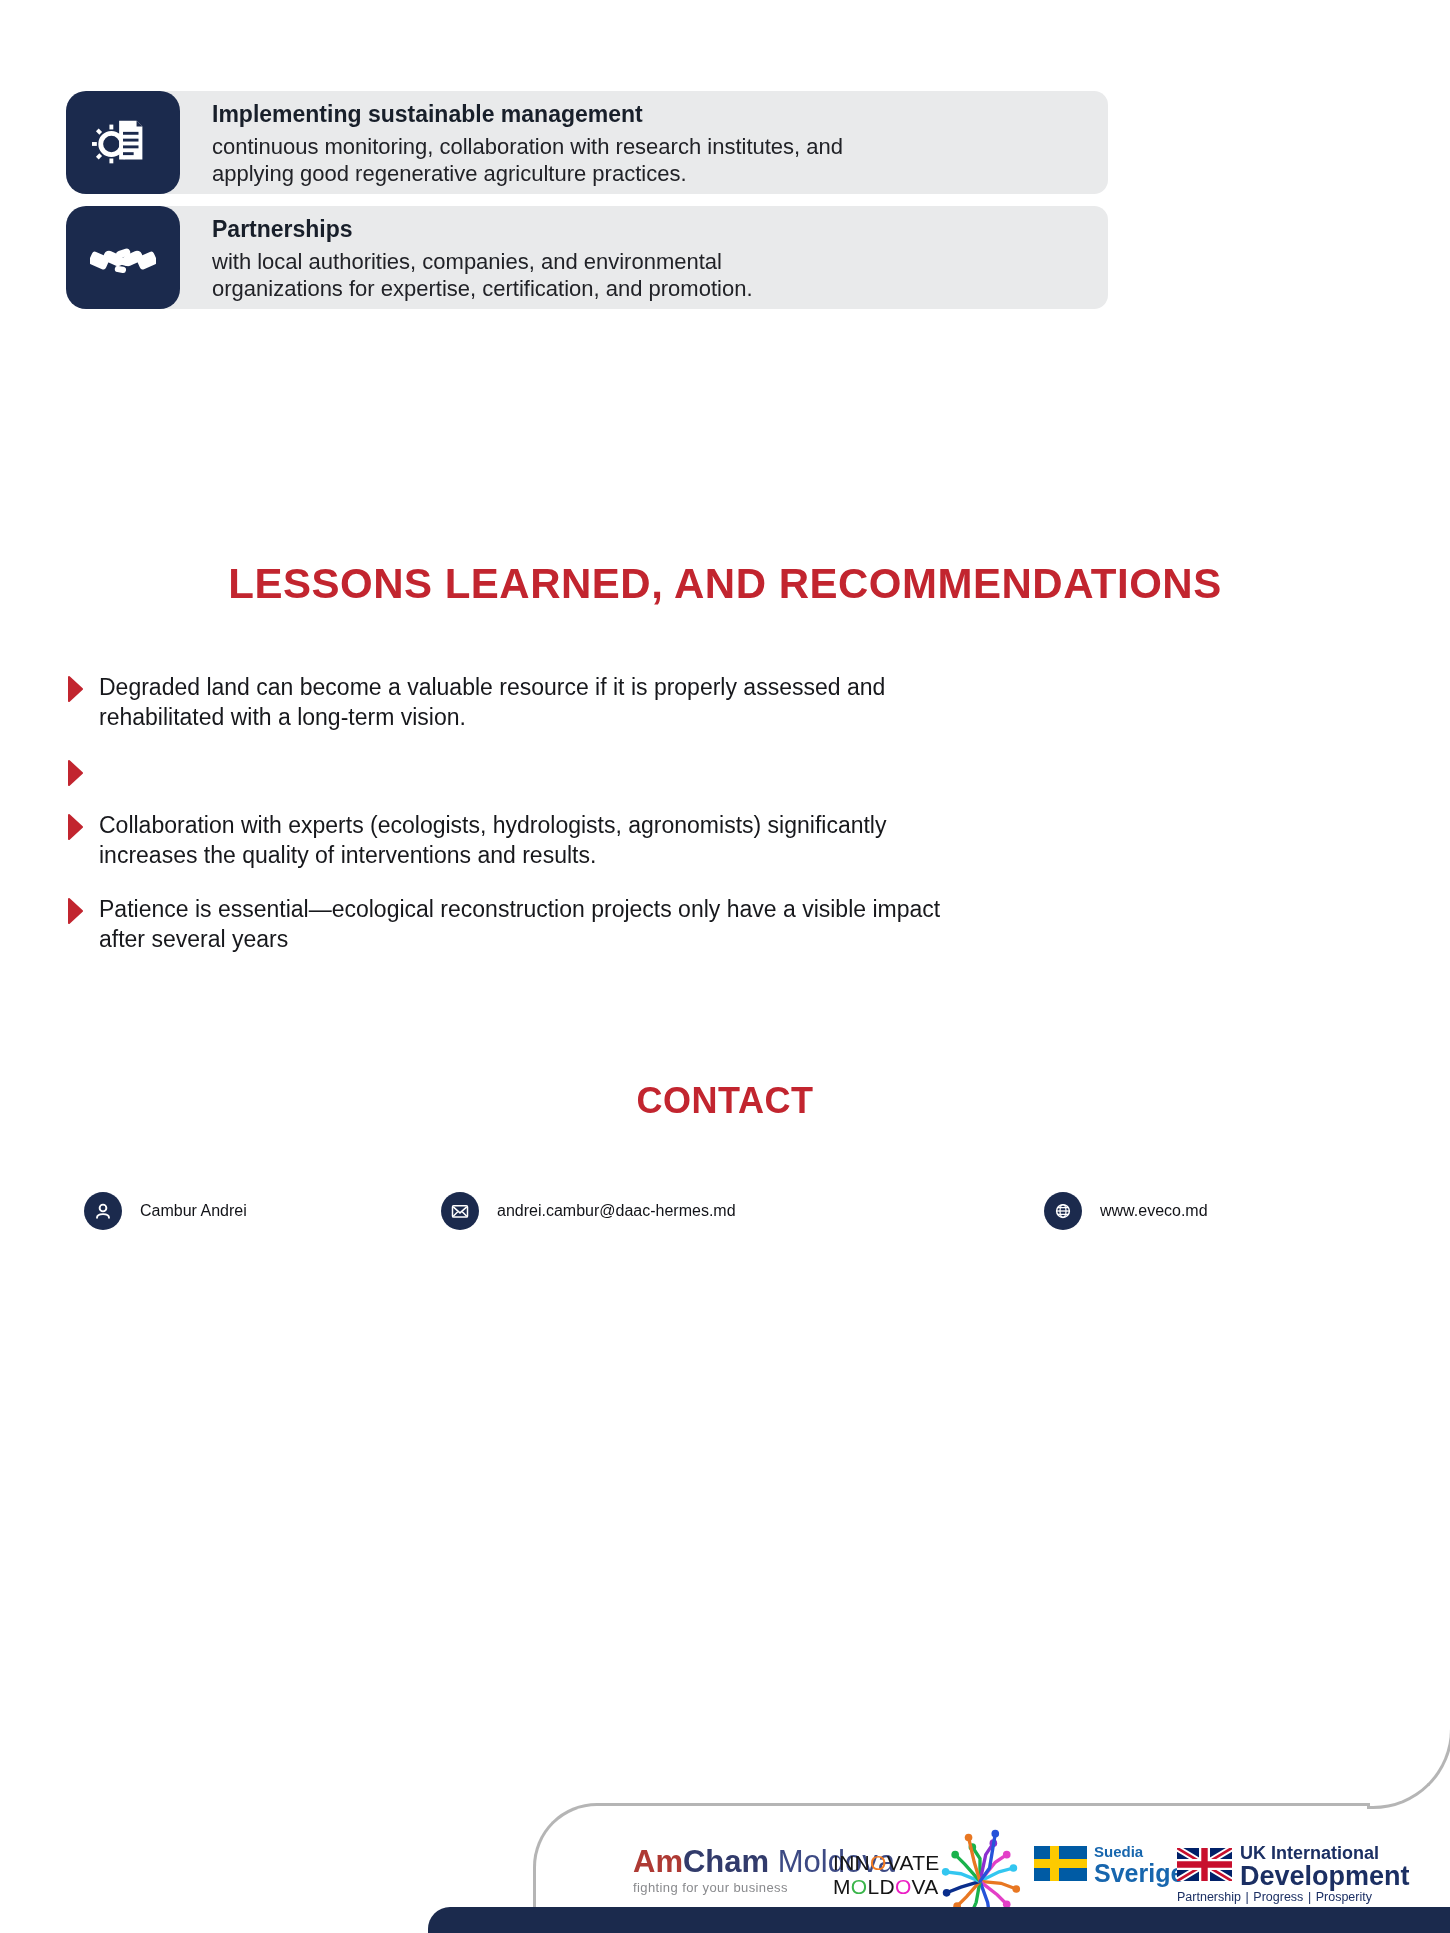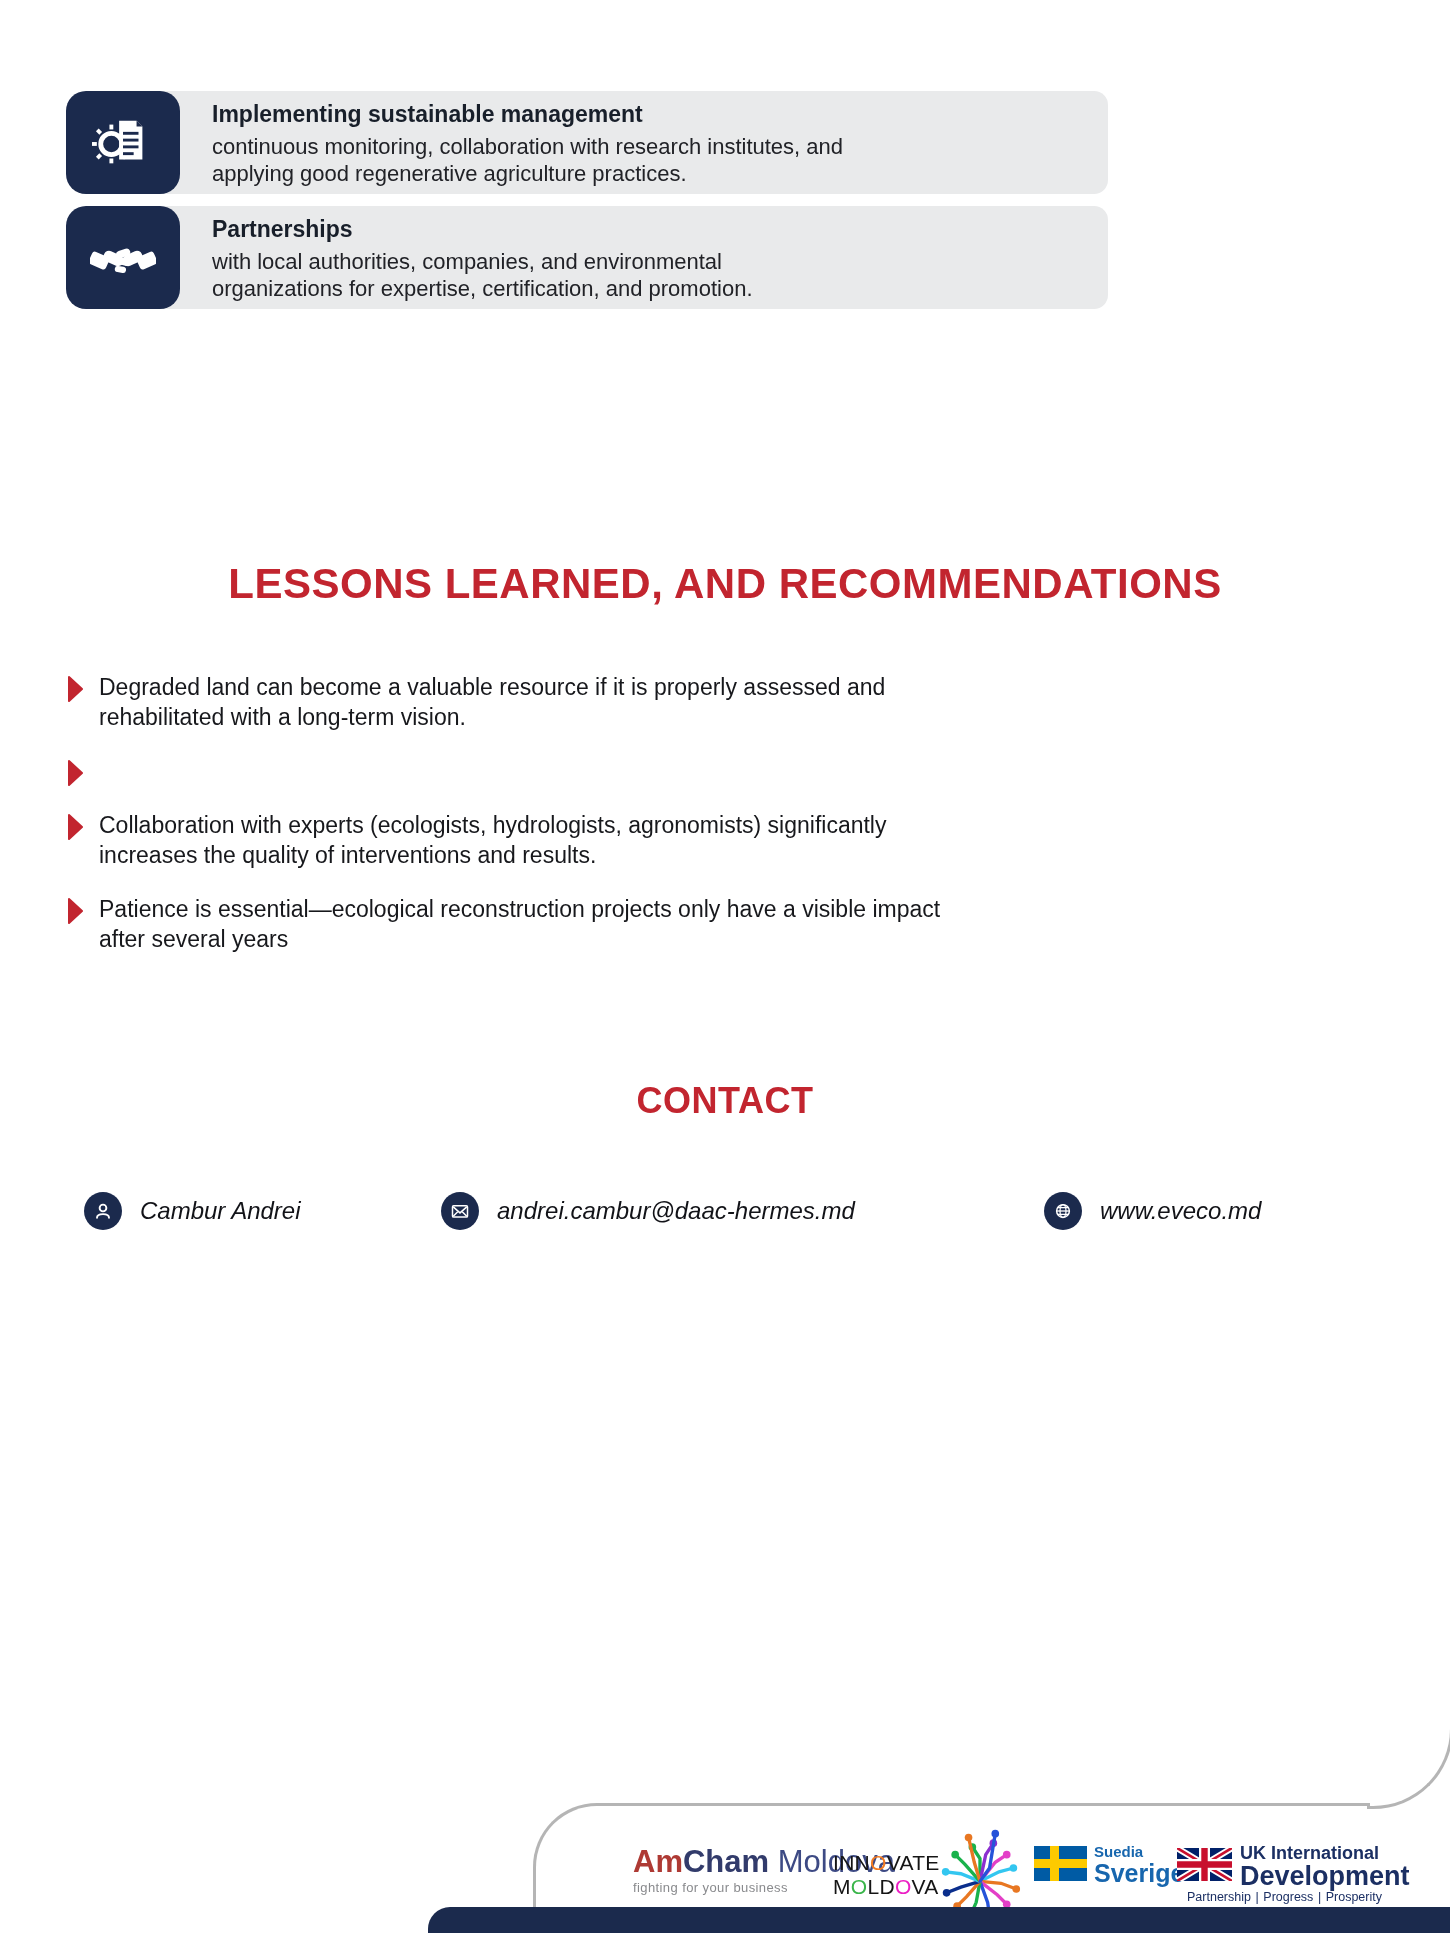--- a/index.html
+++ b/index.html
@@ -26,21 +26,21 @@
   .h-contact{top:1080px;font-size:36px;}
   
   .bullets{position:absolute;left:68px;top:672px;width:1330px;display:flex;flex-direction:column;gap:24px;}
   .bullet{display:flex;align-items:flex-start;}
   .bullet-marker{flex:0 0 15px;margin:4px 16px 0 0;}
   .bullet-lines{font-size:23px;line-height:30px;color:#17181C;}
   
   .contact-item{position:absolute;top:1192px;display:flex;align-items:center;}
   .ci1{left:84px}.ci2{left:441px}.ci3{left:1044px}
   .round-icon{width:38px;height:38px;border-radius:50%;background:#1B2A4D;display:flex;align-items:center;justify-content:center;margin-right:18px;flex:0 0 38px;}
-  .contact-label{font-size:24px;font-weight:500;color:#121318;font-style:italic;}
+  .contact-label{font-size:16px;font-weight:500;color:#121318;}
   
   .curveA{position:absolute;left:533px;top:1803px;width:834px;height:130px;
     border-top:3px solid #B5B5B5;border-left:3px solid #B5B5B5;border-top-left-radius:64px;}
   .curveB{position:absolute;left:1367px;top:1712px;width:83px;height:94px;
     border-bottom:3px solid #B5B5B5;border-right:3px solid #B5B5B5;border-bottom-right-radius:80px;}
   .bottom-bar{position:absolute;left:428px;top:1907px;right:0;height:26px;background:#1B2A4D;border-top-left-radius:22px;z-index:5;}
   
   .amcham{position:absolute;left:597px;top:1846px;white-space:nowrap;margin-left:36px;}
   .amcham-main{font-size:31px;line-height:32px;}
   .amcham-am{color:#AE3A34;font-weight:700;}
@@ -54,21 +54,21 @@
   .net-icon{position:absolute;left:930px;top:1826px;}
   .sweden-flag{position:absolute;left:1034px;top:1846px;}
   .sweden-text{position:absolute;left:1094px;top:1843px;color:#1766AE;white-space:nowrap;}
   .sweden-small{font-size:15px;font-weight:600;line-height:17px;}
   .sweden-large{font-size:25px;font-weight:600;line-height:27px;}
   .uk-flag{position:absolute;left:1177px;top:1848px;}
   .uk-text{position:absolute;left:1240px;top:1843px;color:#1B2F63;white-space:nowrap;}
   .uk-line1{font-size:18px;font-weight:700;line-height:20px;}
   .uk-line2{font-size:27px;font-weight:800;line-height:27px;}
   .uk-tagline{position:absolute;left:1177px;top:1890px;width:195px;display:flex;justify-content:space-between;
-    font-size:12.5px;color:#1B2F63;margin-left:10px;}
+    font-size:12.5px;color:#1B2F63;}
 </style>
 </head>
 <body>
 
 <div id="page">
 
   <div class="card-bg card1-bg"></div>
   <div class="icon-tile tile1">
     <svg width="62" height="62" viewBox="0 0 64 64">
       <g transform="translate(20,33)" stroke="#fff" fill="none">

